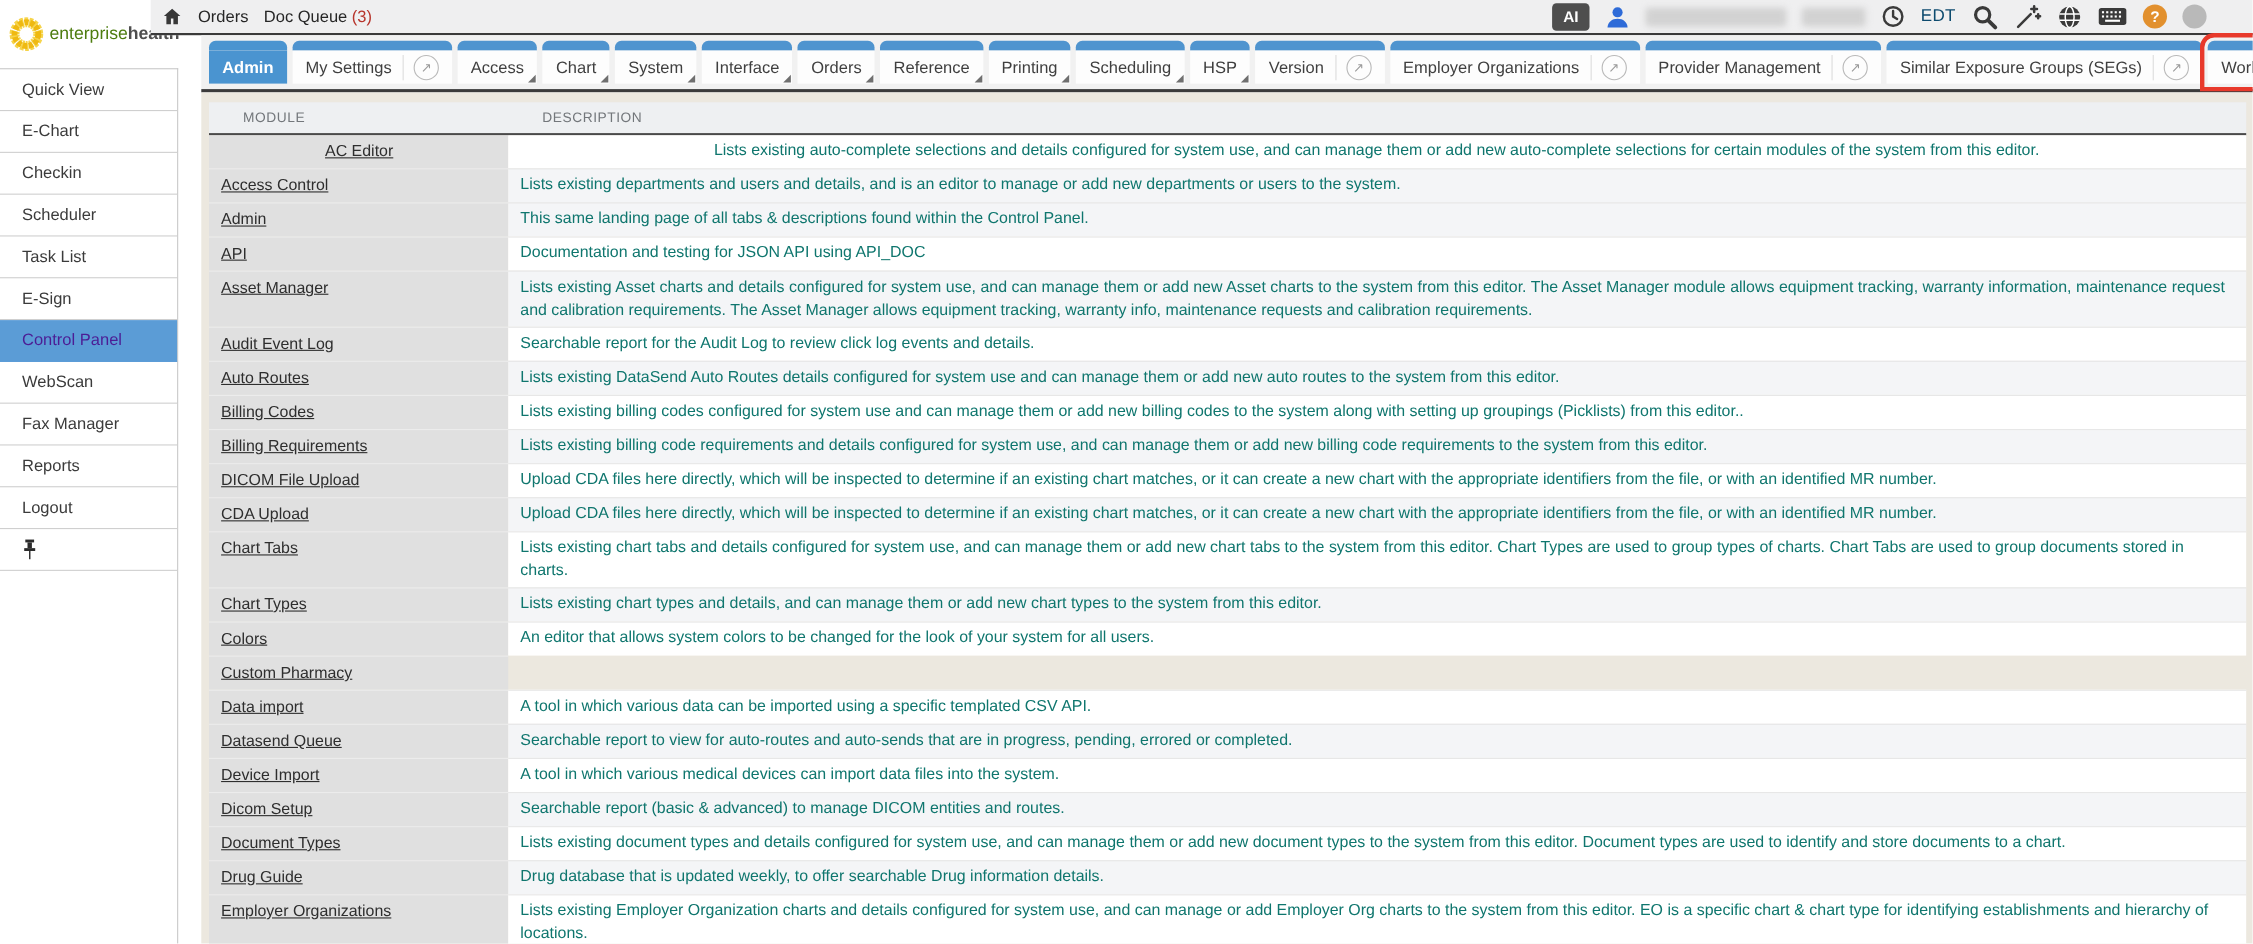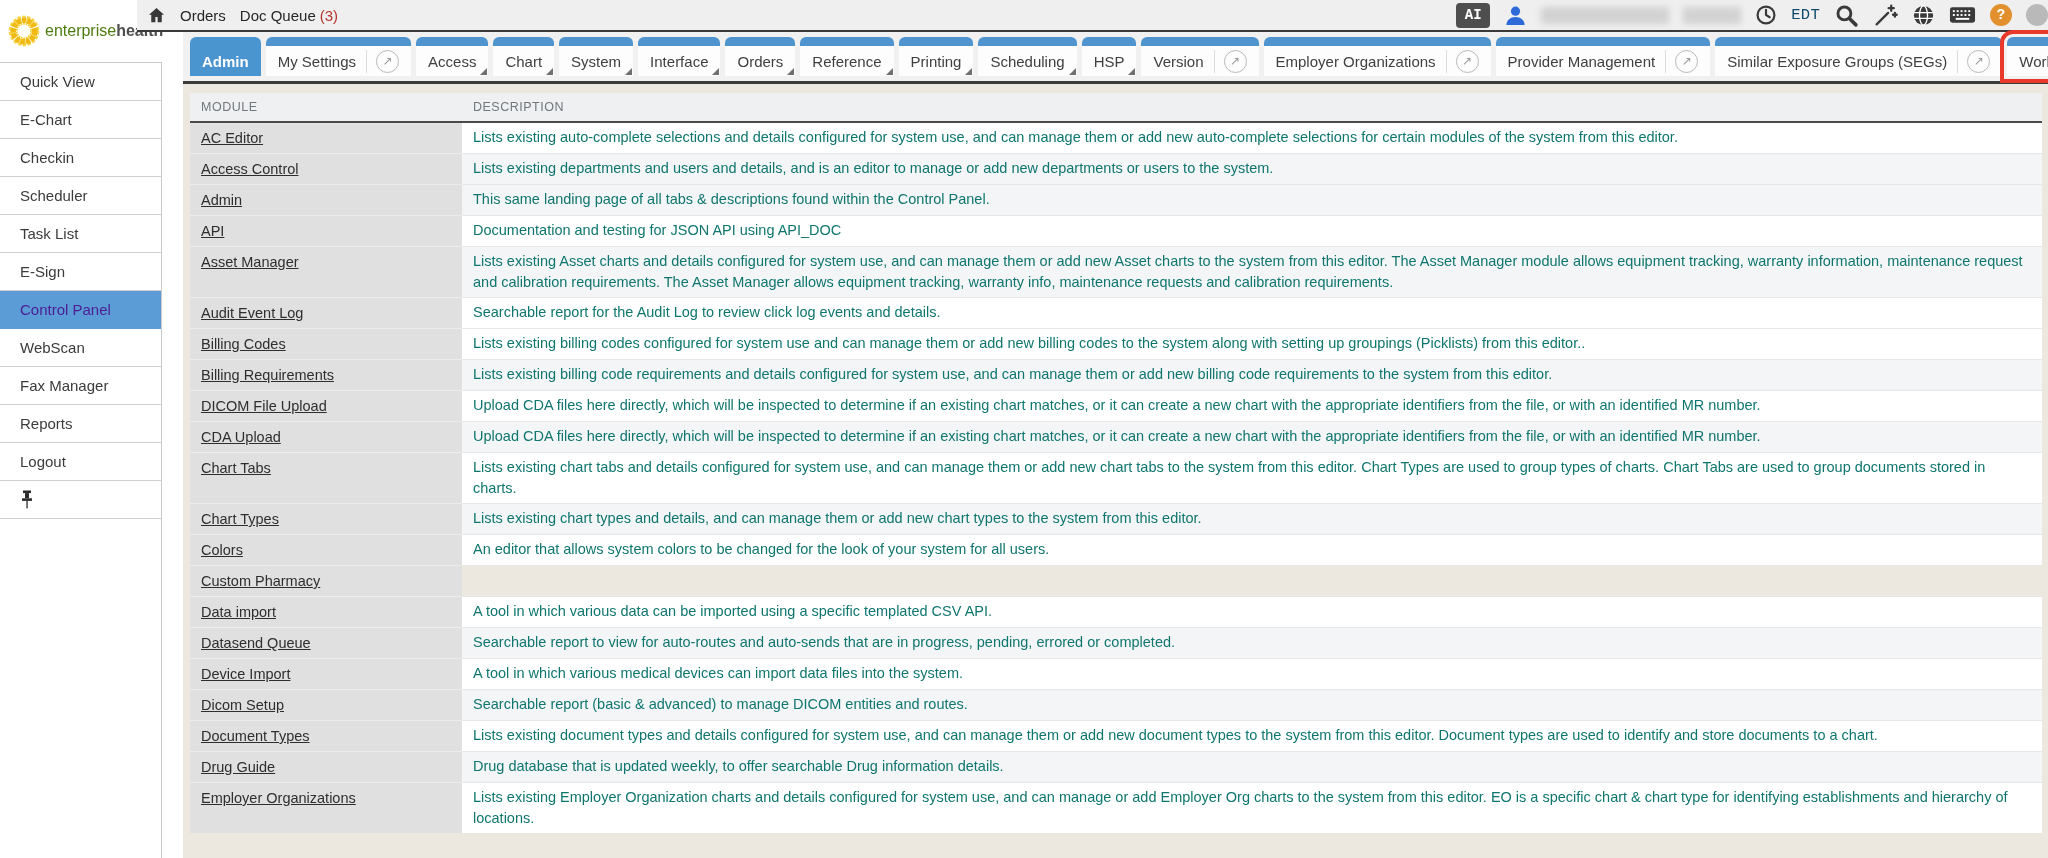--- a/index.html
+++ b/index.html
@@ -6,21 +6,21 @@
   .app{position:relative;width:2048px;height:858px;background:#fff;overflow:hidden;
        font-family:"Liberation Sans",sans-serif;}
 
   
   .topbar{position:absolute;left:137px;top:0;right:0;height:32px;background:#efeff0;
           border-bottom:2px solid #3a3a3a;box-sizing:border-box;display:flex;
           align-items:center;justify-content:space-between;}
   .crumbs{display:flex;align-items:center;gap:14px;padding-left:10px;font-size:15px;color:#262626;}
   .crumb{cursor:pointer;white-space:nowrap;}
   .badge-red{color:#b7342b;margin-left:4px;}
-  .tools{display:flex;align-items:center;gap:14px;font-family:Liberation Mono, monospace;}
+  .tools{display:flex;align-items:center;gap:14px;padding-right:42px;}
   .ai{width:34px;height:25px;background:#4e4e4e;color:#fff;border-radius:4px;font-weight:bold;
       font-size:14px;display:flex;align-items:center;justify-content:center;cursor:pointer;}
   .redact{height:17px;border-radius:3px;background:#d2d2d2;filter:blur(3px);}
   .redact.long{width:128px;} .redact.short{width:58px;}
   .tz{font-size:15.5px;color:#0c4a6e;letter-spacing:.3px;}
   .help{width:22px;height:22px;border-radius:50%;background:#e2902e;color:#fff;font-weight:bold;
         font-size:14px;display:flex;align-items:center;justify-content:center;cursor:pointer;}
   .avatar{width:22px;height:22px;border-radius:50%;background:#b9b9b9;cursor:pointer;}
   .icon-btn{display:flex;align-items:center;cursor:pointer;}
 
@@ -51,25 +51,25 @@
   .sidebar{position:absolute;left:0;top:62px;width:162px;bottom:0;background:#fff;
            border-right:1px solid #c9c9c9;border-top:1px solid #c9c9c9;box-sizing:border-box;}
   .side-item{height:38px;display:flex;align-items:center;padding-left:20px;font-size:15px;
              color:#3b3b3b;border-bottom:1px solid #cfcfcf;box-sizing:border-box;cursor:pointer;}
   .side-item.active{background:#5b9cd6;color:#4c1d95;border-bottom-color:#5b9cd6;}
 
   
   .content{position:absolute;left:183px;top:84px;right:0;bottom:0;background:#ece8df;}
   .table{position:absolute;left:7px;top:9px;right:6px;}
   .thead{display:grid;grid-template-columns:272px 1fr;background:#eef0f2;
-         border-bottom:2px solid #4a4a4a;height:28px;align-items:center;}
+         border-bottom:2px solid #4a4a4a;height:28px;align-items:center;padding-left:20px;}
   .th{font-size:12.5px;color:#73777b;letter-spacing:.5px;padding-left:11px;}
   .row{display:grid;grid-template-columns:272px 1fr;}
   .cell-module{background:#e0e0e0;padding:4px 10px 4px 11px;border-top:1px solid #ececec;line-height:21px;}
-  .row:first-child .cell-module,.row:first-child .cell-desc{border-top:none;}
+  .row:first-child .cell-module,.row:first-child .cell-desc{border-top:none;text-align:center;}
   .cell-module a{color:#2e2e2e;font-size:14.5px;text-decoration:underline;cursor:pointer;}
   .cell-desc{padding:4px 12px 4px 11px;font-size:14.5px;color:#0f766e;line-height:21px;
              border-top:1px solid #e7e7e7;}
   .row.odd .cell-desc{background:#ffffff;}
   .row.even .cell-desc{background:#f4f5f7;}
 
   svg{display:block;}
 </style>
 </head>
 <body>
@@ -371,20 +371,24 @@
     <div class="cell-desc">Documentation and testing for JSON API using API_DOC</div>
   </div>
           <div class="row even">
     <div class="cell-module"><a>Asset Manager</a></div>
     <div class="cell-desc">Lists existing Asset charts and details configured for system use, and can manage them or add new Asset charts to the system from this editor. The Asset Manager module allows equipment tracking, warranty information, maintenance request and calibration requirements. The Asset Manager allows equipment tracking, warranty info, maintenance requests and calibration requirements.</div>
   </div>
           <div class="row odd">
     <div class="cell-module"><a>Audit Event Log</a></div>
     <div class="cell-desc">Searchable report for the Audit Log to review click log events and details.</div>
   </div>
+          <div class="row even">
+    <div class="cell-module"><a>Auto Routes</a></div>
+    <div class="cell-desc">Lists existing DataSend Auto Routes details configured for system use and can manage them or add new auto routes to the system from this editor.</div>
+  </div>
           <div class="row odd">
     <div class="cell-module"><a>Billing Codes</a></div>
     <div class="cell-desc">Lists existing billing codes configured for system use and can manage them or add new billing codes to the system along with setting up groupings (Picklists) from this editor..</div>
   </div>
           <div class="row even">
     <div class="cell-module"><a>Billing Requirements</a></div>
     <div class="cell-desc">Lists existing billing code requirements and details configured for system use, and can manage them or add new billing code requirements to the system from this editor.</div>
   </div>
           <div class="row odd">
     <div class="cell-module"><a>DICOM File Upload</a></div>

